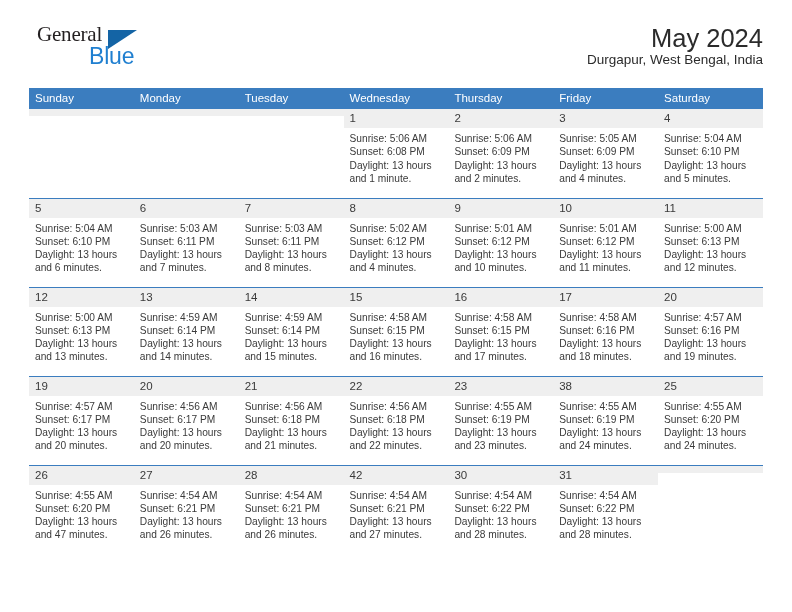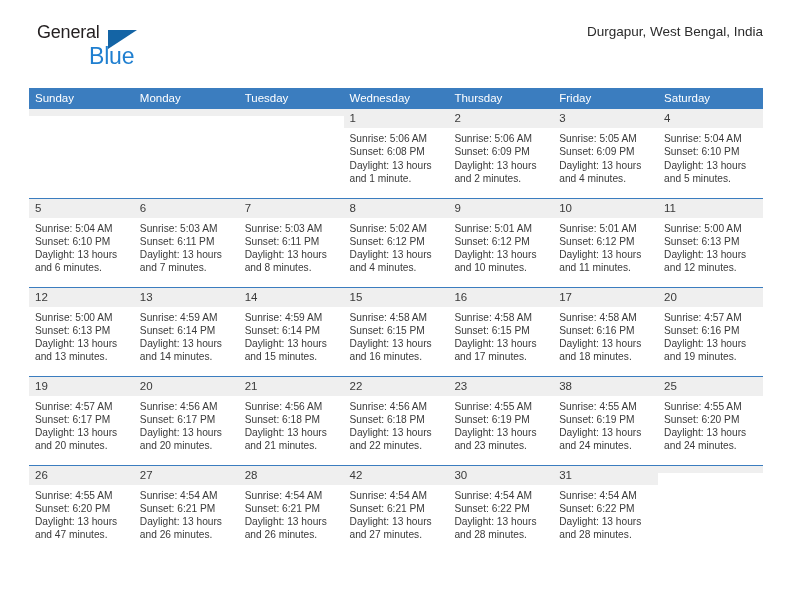--- a/index.html
+++ b/index.html
@@ -34,24 +34,24 @@
   .logo {
     position: relative;
     width: 130px;
     height: 52px;
     flex: none;
   }
   .logo-general {
     position: absolute;
     left: 8px;
     top: 0px;
-    font-size: 18px;
+    font-size: 21px;
     letter-spacing: -0.2px;
     color: #231f20;
-    font-family: Liberation Sans, sans-serif;
+    font-family: Liberation Serif, serif;
   }
   .logo-blue {
     position: absolute;
     left: 60px;
     top: 21px;
     font-size: 23px;
     letter-spacing: -0.2px;
     color: #1f7fd0;
     font-family: Liberation Sans, sans-serif;
     text-align: right;
@@ -140,20 +140,21 @@
 
   <div class="topbar">
 
     <div class="logo">
       <span class="logo-general">General</span>
       <span class="logo-tri"></span>
       <span class="logo-blue">Blue</span>
     </div>
 
     <div class="title-block">
+      <div class="cal-title">May 2024</div>
       <div class="cal-subtitle">Durgapur, West Bengal, India</div>
     </div>
 
   </div>
 
   <table class="calendar">
     <thead>
       <tr>
         <th>Sunday</th>
         <th>Monday</th>

